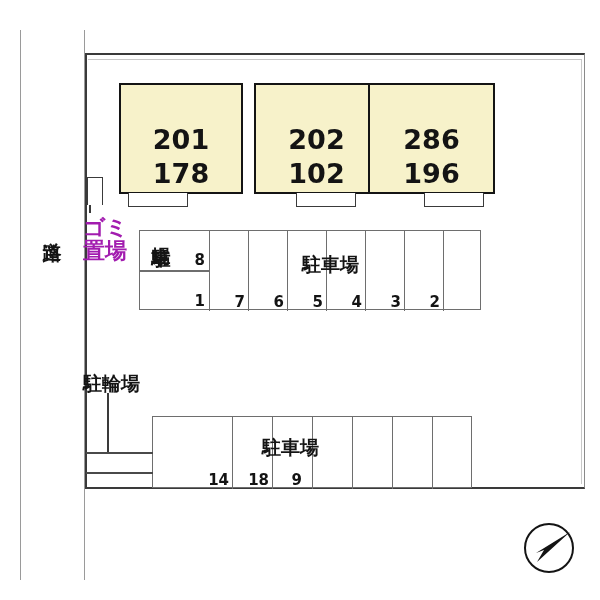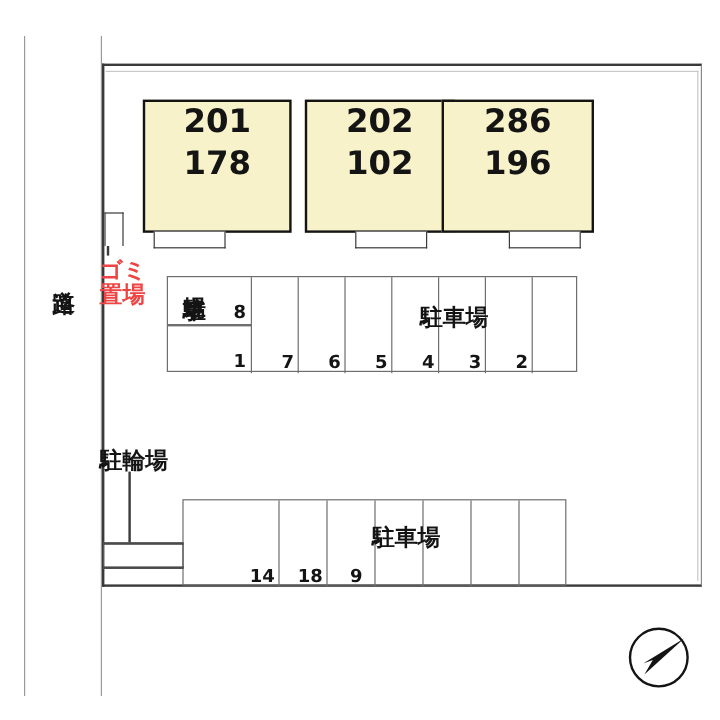--- a/index.html
+++ b/index.html
@@ -52,21 +52,21 @@
 
   
   .bldg {
     position: absolute;
     background: #f7f2ca;
     border: 2px solid #141414;
     box-sizing: border-box;
     display: flex;
     flex-direction: column;
     align-items: center;
-    justify-content: flex-start;
+    justify-content: flex-end;
   }
   .bldg .unit-no {
     font-size: 27px;
     font-weight: 700;
     color: #141414;
     line-height: 1.28;
     letter-spacing: 0px;
   }
   .entry-stub {
     position: absolute;
@@ -105,21 +105,20 @@
     background: #6e6e6e;
   }
 
   .park-label-h {
     position: absolute;
     font-size: 19px;
     font-weight: 700;
     color: #141414;
     letter-spacing: 0px;
     white-space: nowrap;
-    margin-left: 48px;
   }
   .park-label-v {
     position: absolute;
     writing-mode: vertical-rl;
     text-orientation: upright;
     font-size: 19px;
     font-weight: 700;
     color: #141414;
     line-height: 1.0;
   }
@@ -127,23 +126,23 @@
   
   .trash-box {
     position: absolute;
     border: 1.5px solid #3a3a3a;
     border-bottom: none;
     box-sizing: border-box;
     background: #ffffff;
   }
   .trash-label {
     position: absolute;
-    font-size: 19px;
-    font-weight: 700;
-    color: #ef4444;
+    font-size: 22px;
+    font-weight: 700;
+    color: #a21caf;
     line-height: 1.06;
     white-space: nowrap;
   }
   .bike-label {
     position: absolute;
     font-size: 19px;
     font-weight: 700;
     color: #141414;
     white-space: nowrap;
   }

